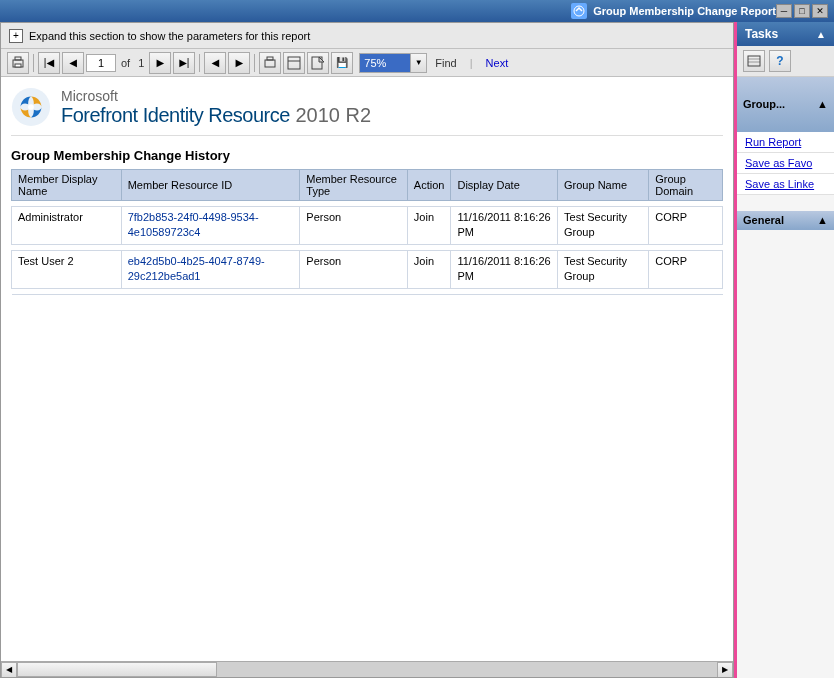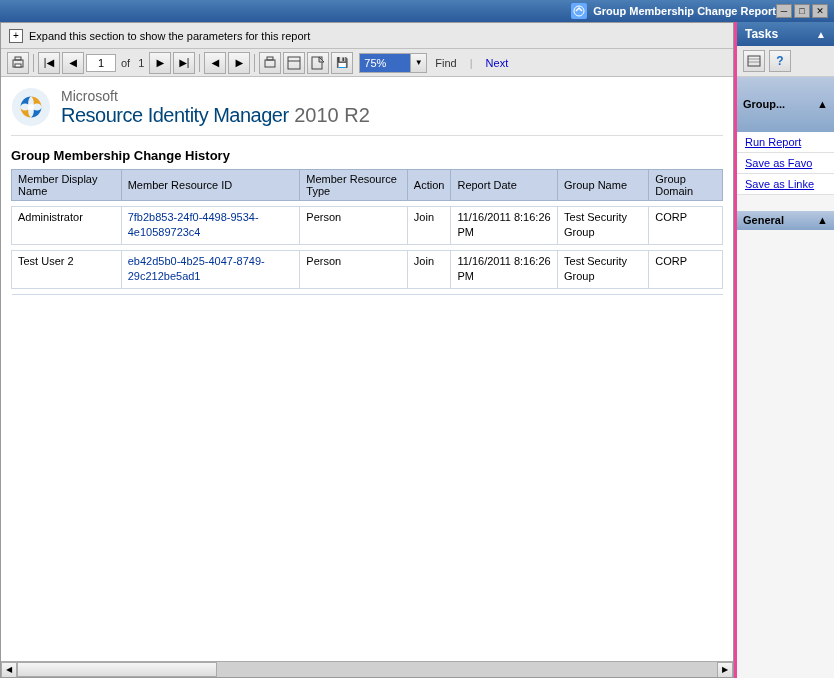--- a/index.html
+++ b/index.html
@@ -492,34 +492,34 @@
             <ellipse cx="21" cy="21" rx="20" ry="20" fill="#e8f0f8"></ellipse>
             <path d="M21,10 C15,10 10,15 10,21 C10,18 14,16 18,18 C18,14 19,11 21,10Z" fill="#1a6fc4"></path>
             <path d="M21,10 C27,10 32,15 32,21 C32,18 28,16 24,18 C24,14 23,11 21,10Z" fill="#e8a020"></path>
             <path d="M21,32 C15,32 10,27 10,21 C10,24 14,26 18,24 C18,28 19,31 21,32Z" fill="#e8a020"></path>
             <path d="M21,32 C27,32 32,27 32,21 C32,24 28,26 24,24 C24,28 23,31 21,32Z" fill="#1a6fc4"></path>
             <circle cx="21" cy="21" r="3" fill="white"></circle>
           </svg>
         </div>
         <div class="fim-logo-text">
           <span class="microsoft-text">Microsoft</span>
-          <div><span class="fim-title-text">Resource Identity Manager</span><span class="fim-version"> 2010 R2</span></div>
+          <div><span class="fim-title-text">Forefront Identity Resource</span><span class="fim-version"> 2010 R2</span></div>
         </div>
       </div>
 
       <div class="report-title">Group Membership Change History</div>
 
       <table class="report-table">
         <thead>
           <tr>
             <th>Member Display Name</th>
             <th>Member Resource ID</th>
             <th>Member Resource Type</th>
             <th>Action</th>
-            <th>Report Date</th>
+            <th>Display Date</th>
             <th>Group Name</th>
             <th>Group Domain</th>
           </tr>
         </thead>
         <tbody id="report-tbody">
 
             <tr>
               <td colspan="7" style="height: 6px; padding: 0px; border-left: none; border-right: none; background: white;"></td>
             </tr>
             <tr>

